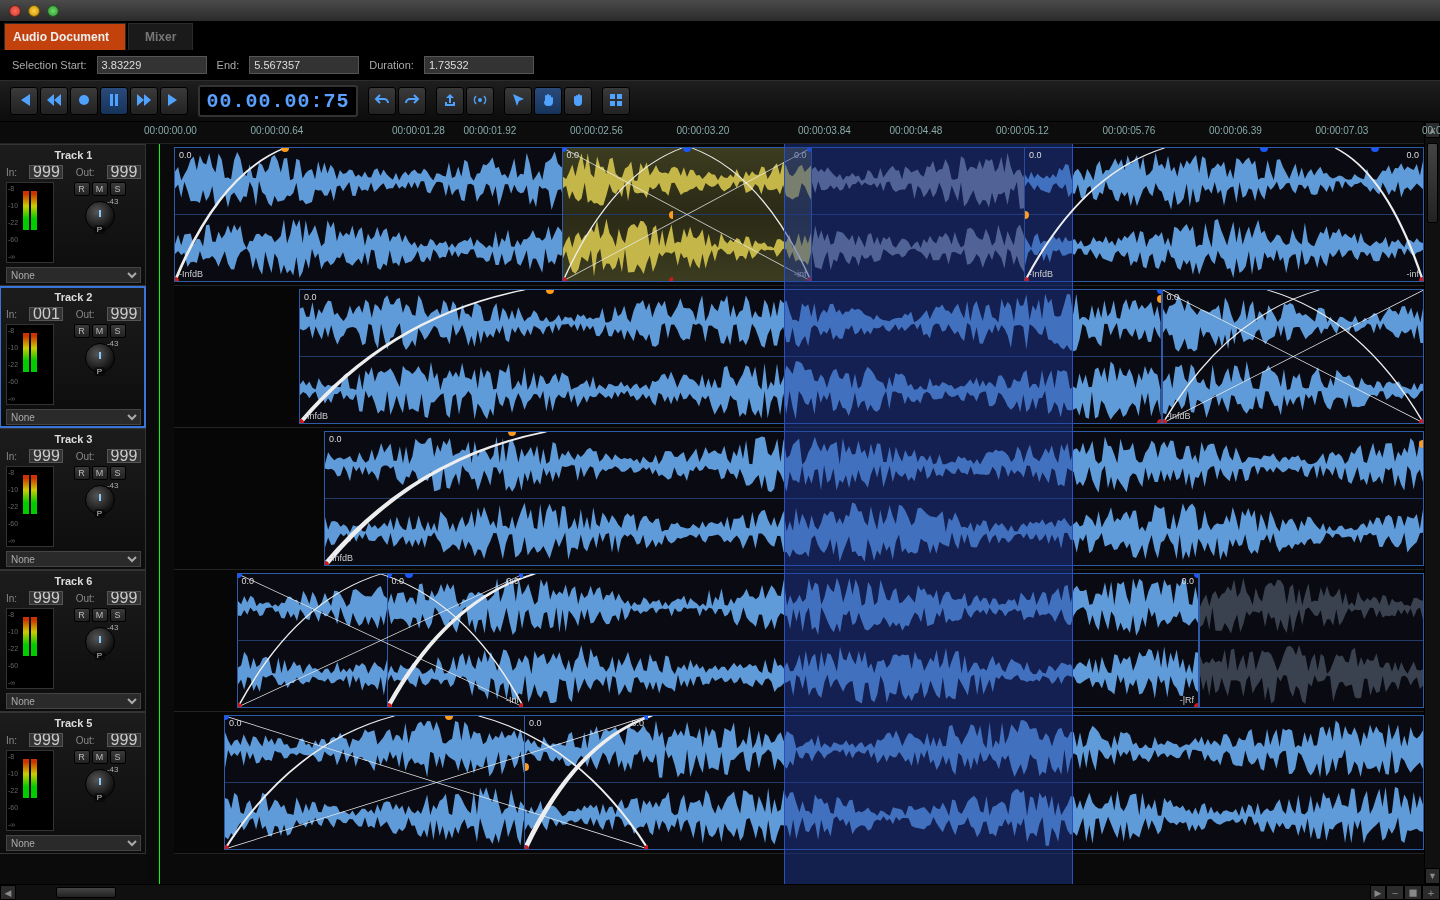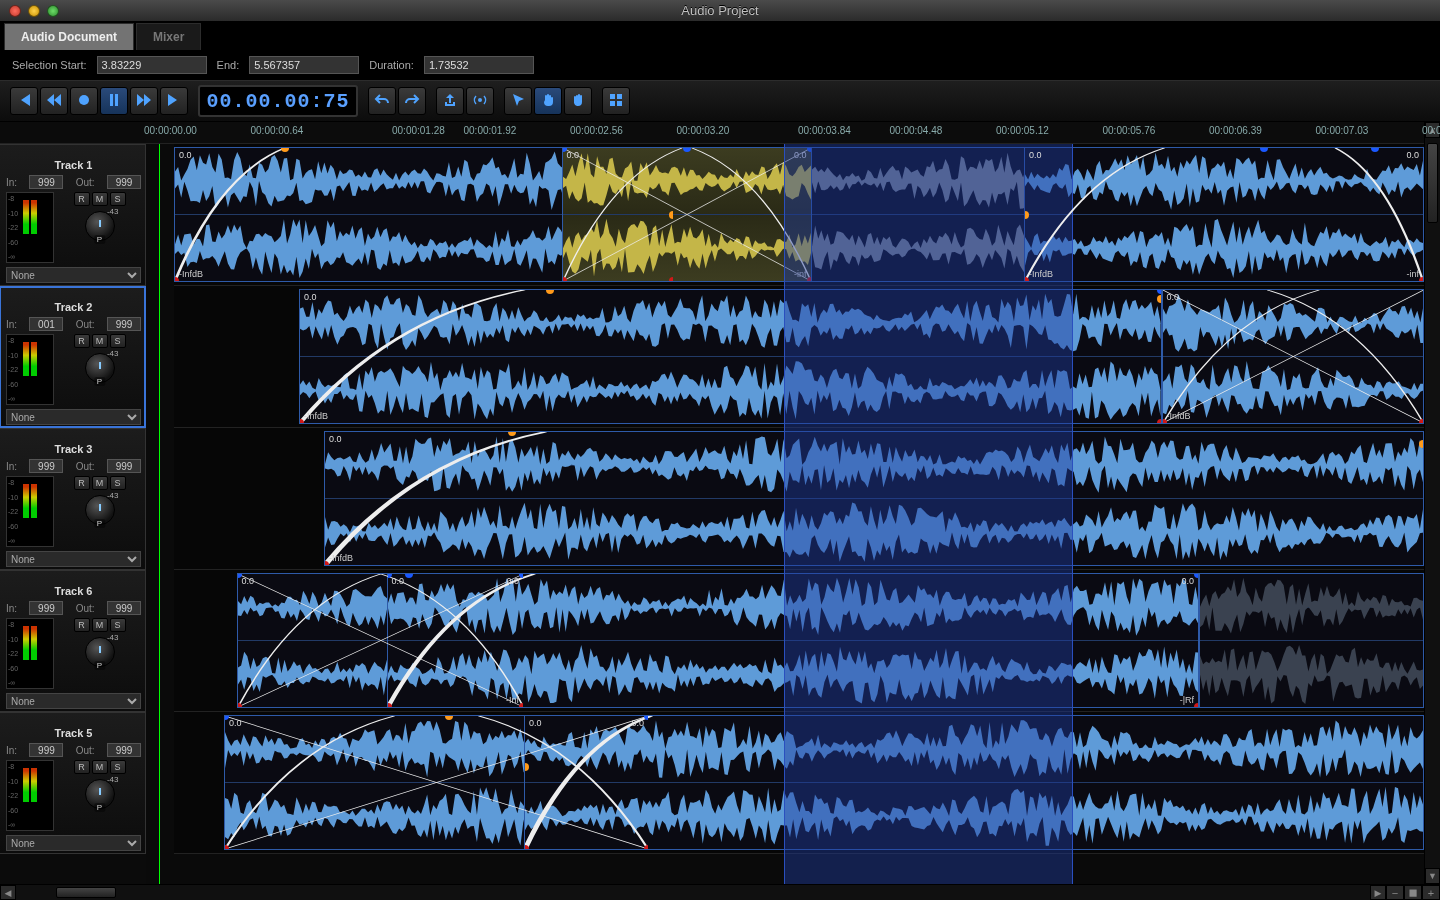--- a/index.html
+++ b/index.html
@@ -33,21 +33,21 @@
   
   .tabstrip {
     height: 28px; background: #000;
     display: flex; align-items: flex-end; padding-left: 4px;
   }
   .tab {
     padding: 6px 16px; font-size: 12px; font-weight: bold;
     background: #1a1a1a; color: #777; border: 1px solid #2c2c2c;
     border-bottom: none; margin-right: 2px; cursor: pointer;
   }
-  .tab.active { background: #737373; color: #eee; }
+  .tab.active { background: #c2410c; color: #eee; padding-left: 8px; }
 
   
   .selrow {
     height: 30px; background: #000; display: flex; align-items: center;
     padding-left: 12px; gap: 10px; font-size: 11px;
   }
   .selrow label { color: #aaa; }
   .selrow input {
     width: 110px; height: 18px; background: #333; border: 1px solid #555;
     color: #ddd; padding: 0 4px; font-size: 11px;
@@ -98,27 +98,27 @@
 
   .tracksCol { flex: 1; display: flex; flex-direction: column; position: relative; }
 
   
   .trkhdr {
     height: 142px; border: 1px solid #333; border-left: none;
     background: linear-gradient(#1c1c1c,#0c0c0c);
     display: flex; flex-direction: column; padding: 2px 4px 2px 6px;
   }
   .trkhdr .name {
-    text-align: center; font-weight: bold; color: #ddd; padding: 2px 0 4px; margin-top: 10px;
+    text-align: center; font-weight: bold; color: #ddd; padding: 2px 0 4px;
   }
   .ioRow { display: flex; justify-content: space-between; font-size: 10px; align-items: center; }
   .ioRow span { color: #888; }
   .ioRow input {
     width: 34px; height: 14px; background: #333; border: 1px solid #555;
-    color: #ccc; font-size: 10px; text-align: center;
+    color: #ccc; font-size: 16px; text-align: center;
   }
   .trkbody { flex: 1; display: flex; gap: 4px; margin-top: 3px; }
   .meterbox {
     width: 48px; border: 1px solid #333; background: #000;
     position: relative; display: flex; justify-content: center; padding: 2px;
   }
   .meterbox .scale {
     position: absolute; left: 1px; top: 2px; bottom: 2px;
     display: flex; flex-direction: column; justify-content: space-between;
     font-size: 7px; color: #666;
@@ -239,21 +239,20 @@
 </style>
 </head>
 <body>
 
 <div class="titlebar">
   <div class="traffic">
     <span class="tl-close"></span>
     <span class="tl-min"></span>
     <span class="tl-zoom"></span>
   </div>
-  <div class="title">Audio Project</div>
 </div>
 
 <div class="tabstrip" id="tabstrip">
     <div class="tab active">Audio Document</div>
     <div class="tab">Mixer</div>
   </div>
 
 <div class="selrow">
   <label>Selection Start:</label>
   <input value="3.83229" style="">

